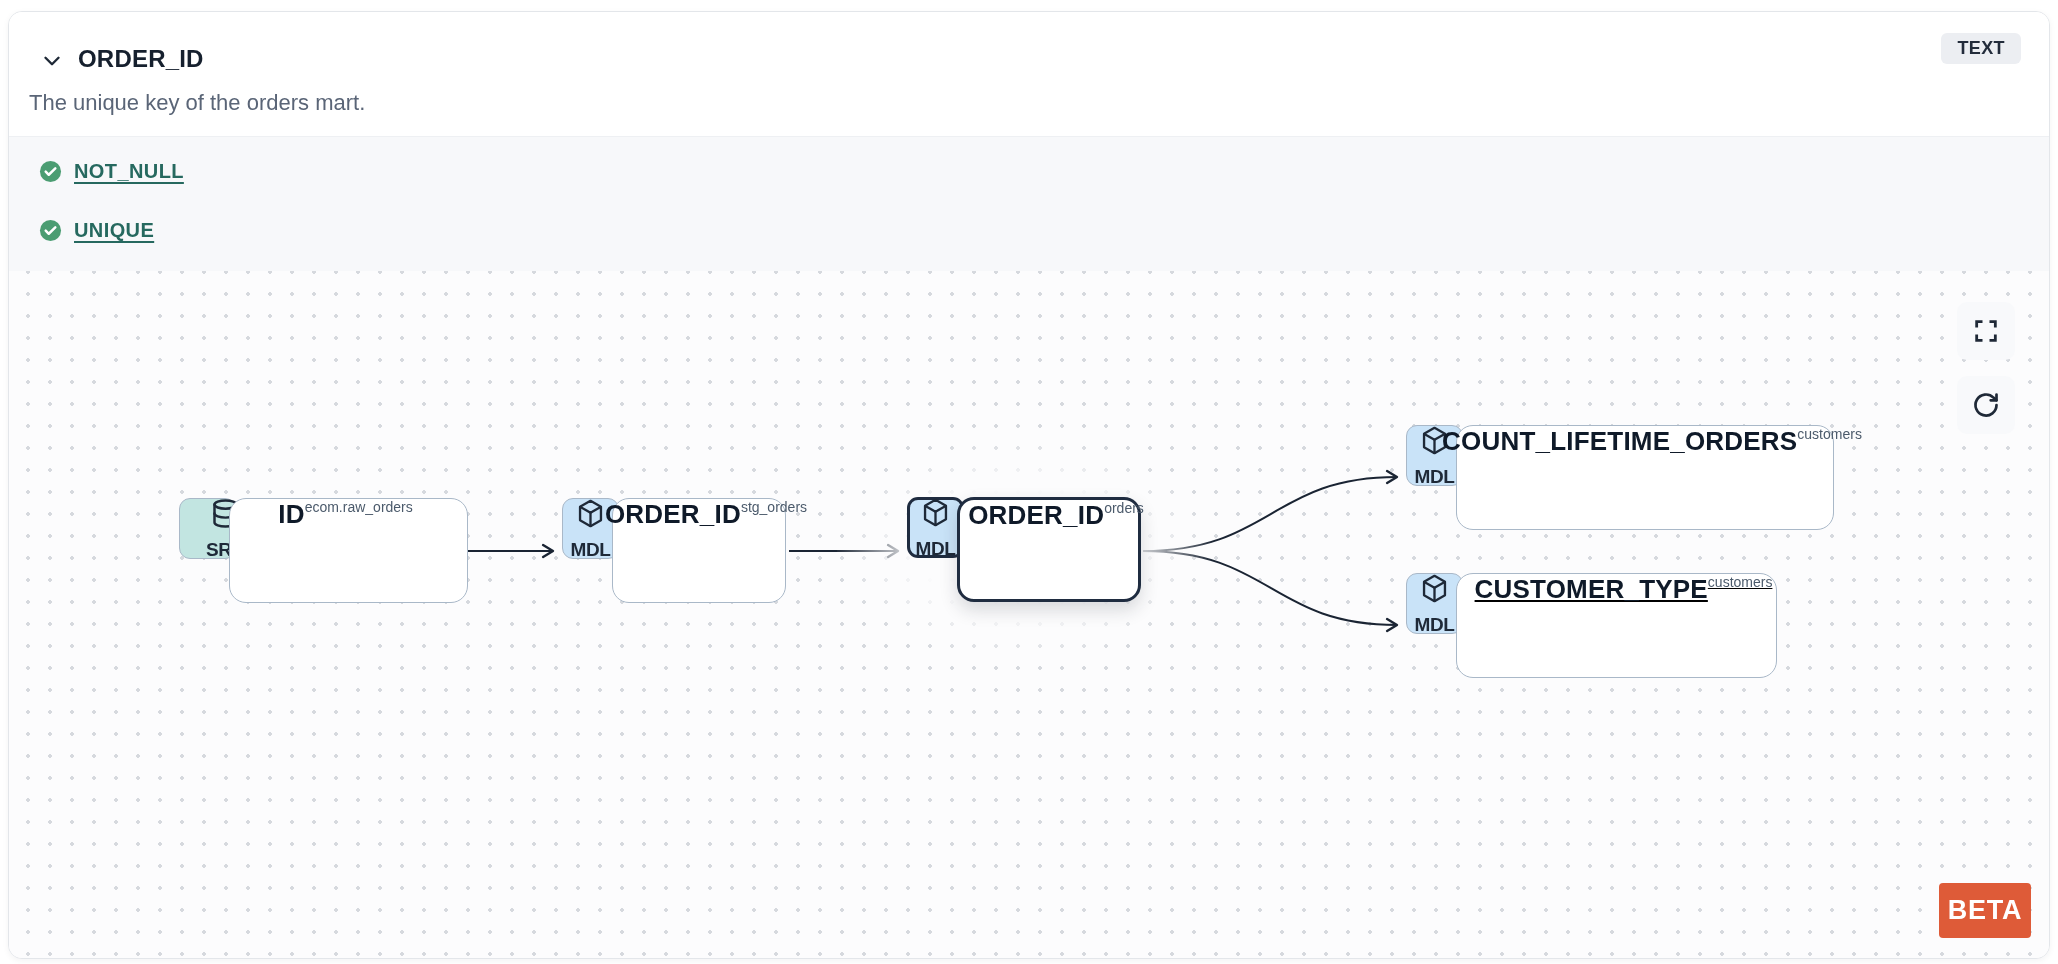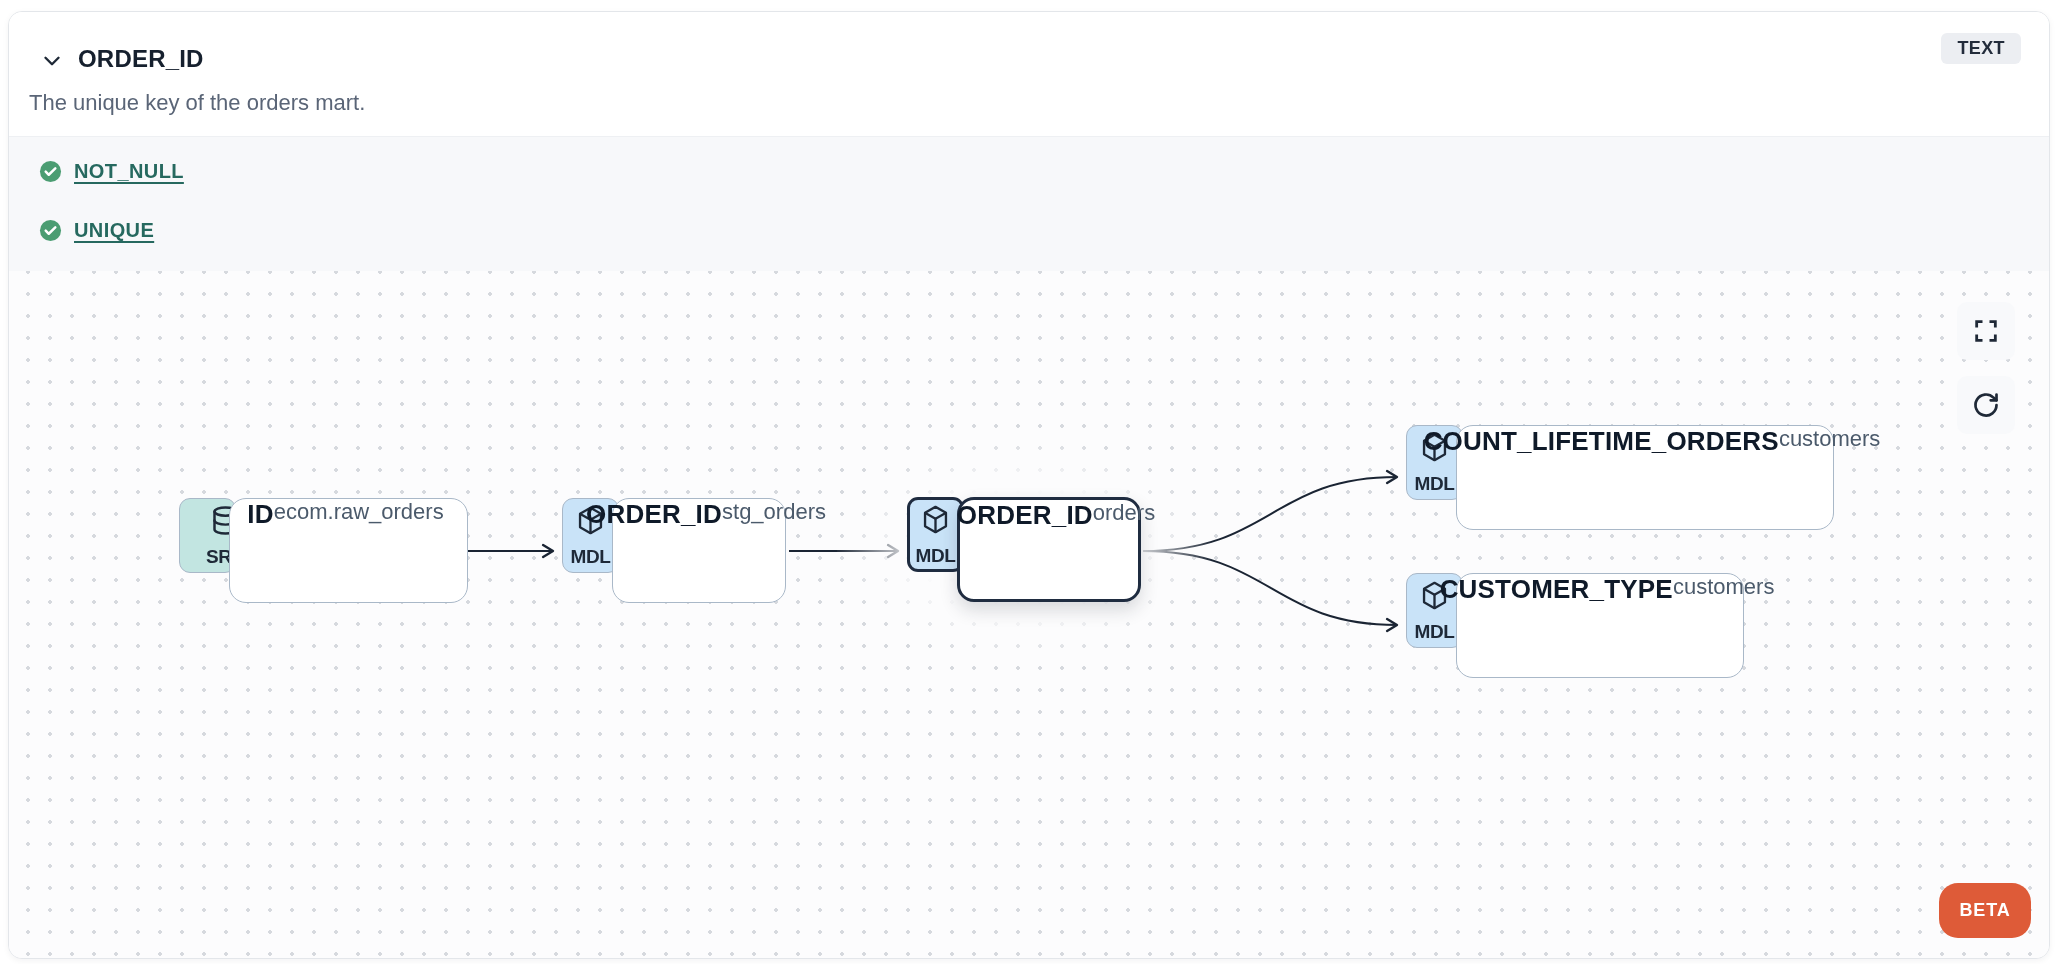--- a/index.html
+++ b/index.html
@@ -29,52 +29,52 @@
     text-decoration:underline; text-underline-offset:4px; text-decoration-thickness:1.5px; cursor:pointer; }
 
   
   .canvas { position:relative; height:689px; background:#fcfcfd;
     background-image:radial-gradient(circle,#d6d9de 1.7px,transparent 1.8px);
     background-size:22px 22px; background-position:8px 12px; }
   .edges { position:absolute; left:0; top:0; }
   .edge { fill:none; stroke:#1a2433; stroke-width:2px; }
 
   .node { position:absolute; cursor:pointer; }
-  .node .badge { position:absolute; left:0; top:0; width:57px; height:75px;
+  .node .badge { position:absolute; left:0; top:0; width:57px; height:61px;
     border:1.5px solid #a9b8c8; border-radius:11px; color:#1e2938;
     display:flex; flex-direction:column; align-items:center; justify-content:center; gap:9px; }
   .badge.src { background:#c2e5e1;padding-left:36px; }
   .badge.mdl { background:#c9e3f8; }
   .badge-label { font-size:19px; font-weight:600; letter-spacing:-.4px; }
   .node .card { position:relative; z-index:1; margin-left:50px; height:105px; background:#ffffff;
     border:1.5px solid #a9b8c8; border-radius:17px; display:flex; flex-direction:row;
     justify-content:center; gap:0; padding:0 14px 0 28px; white-space:nowrap; }
   .node-title { font-size:26px; font-weight:600; color:#0f1a29; letter-spacing:.2px; }
-  .node-sub { font-size:22px; color:#4b5a6b; }
+  .node-sub { font-size:14px; color:#4b5a6b; }
 
   .node.selected .badge, .node.selected .card { border:3.5px solid #1f2c40; }
   .node.selected .card { box-shadow:0 8px 18px rgba(26,32,44,.16); }
   .node.selected::before { content:""; position:absolute; z-index:0; inset:-60px -70px;
     background:radial-gradient(ellipse, rgba(252,252,253,.95) 40%, rgba(252,252,253,0) 72%); }
   .node.selected .badge { z-index:0; }
 
   .n1 { left:170px; top:227px; } .n1 .card { width:239px;padding-left:8px; }
   .n2 { left:553px; top:227px; } .n2 .card { width:174px; }
   .n3 { left:898px; top:226px; } .n3 .card { width:184px; }
   .n4 { left:1397px; top:154px; } .n4 .card { width:378px; }
-  .n5 { left:1397px; top:302px; } .n5 .card { width:288px; }
+  .n5 { left:1397px; top:302px; } .n5 .card { width:321px;text-decoration:underline; }
 
   .ctrl-btn { position:absolute; left:1948px; width:58px; height:58px; border:none;
     border-radius:10px; background:#f8f9fb; color:#1f2937; cursor:pointer;
     display:flex; align-items:center; justify-content:center; }
   .ctrl-fullscreen { top:31px; }
   .ctrl-refresh { top:105px; }
 
   .beta-badge { position:absolute; left:1930px; top:612px; width:92px; height:55px;
-    background:#de5b38; border-radius:19px; color:#ffffff; font-size:18px; font-weight:700;
+    background:#de5b38; border-radius:4px; color:#ffffff; font-size:27px; font-weight:700;
     letter-spacing:.8px; display:flex; align-items:center; justify-content:center; }
 
   svg.icon { display:block; }
 </style>
 </head>
 <body>
 
 <div class="panel">
 
   <div class="header">

